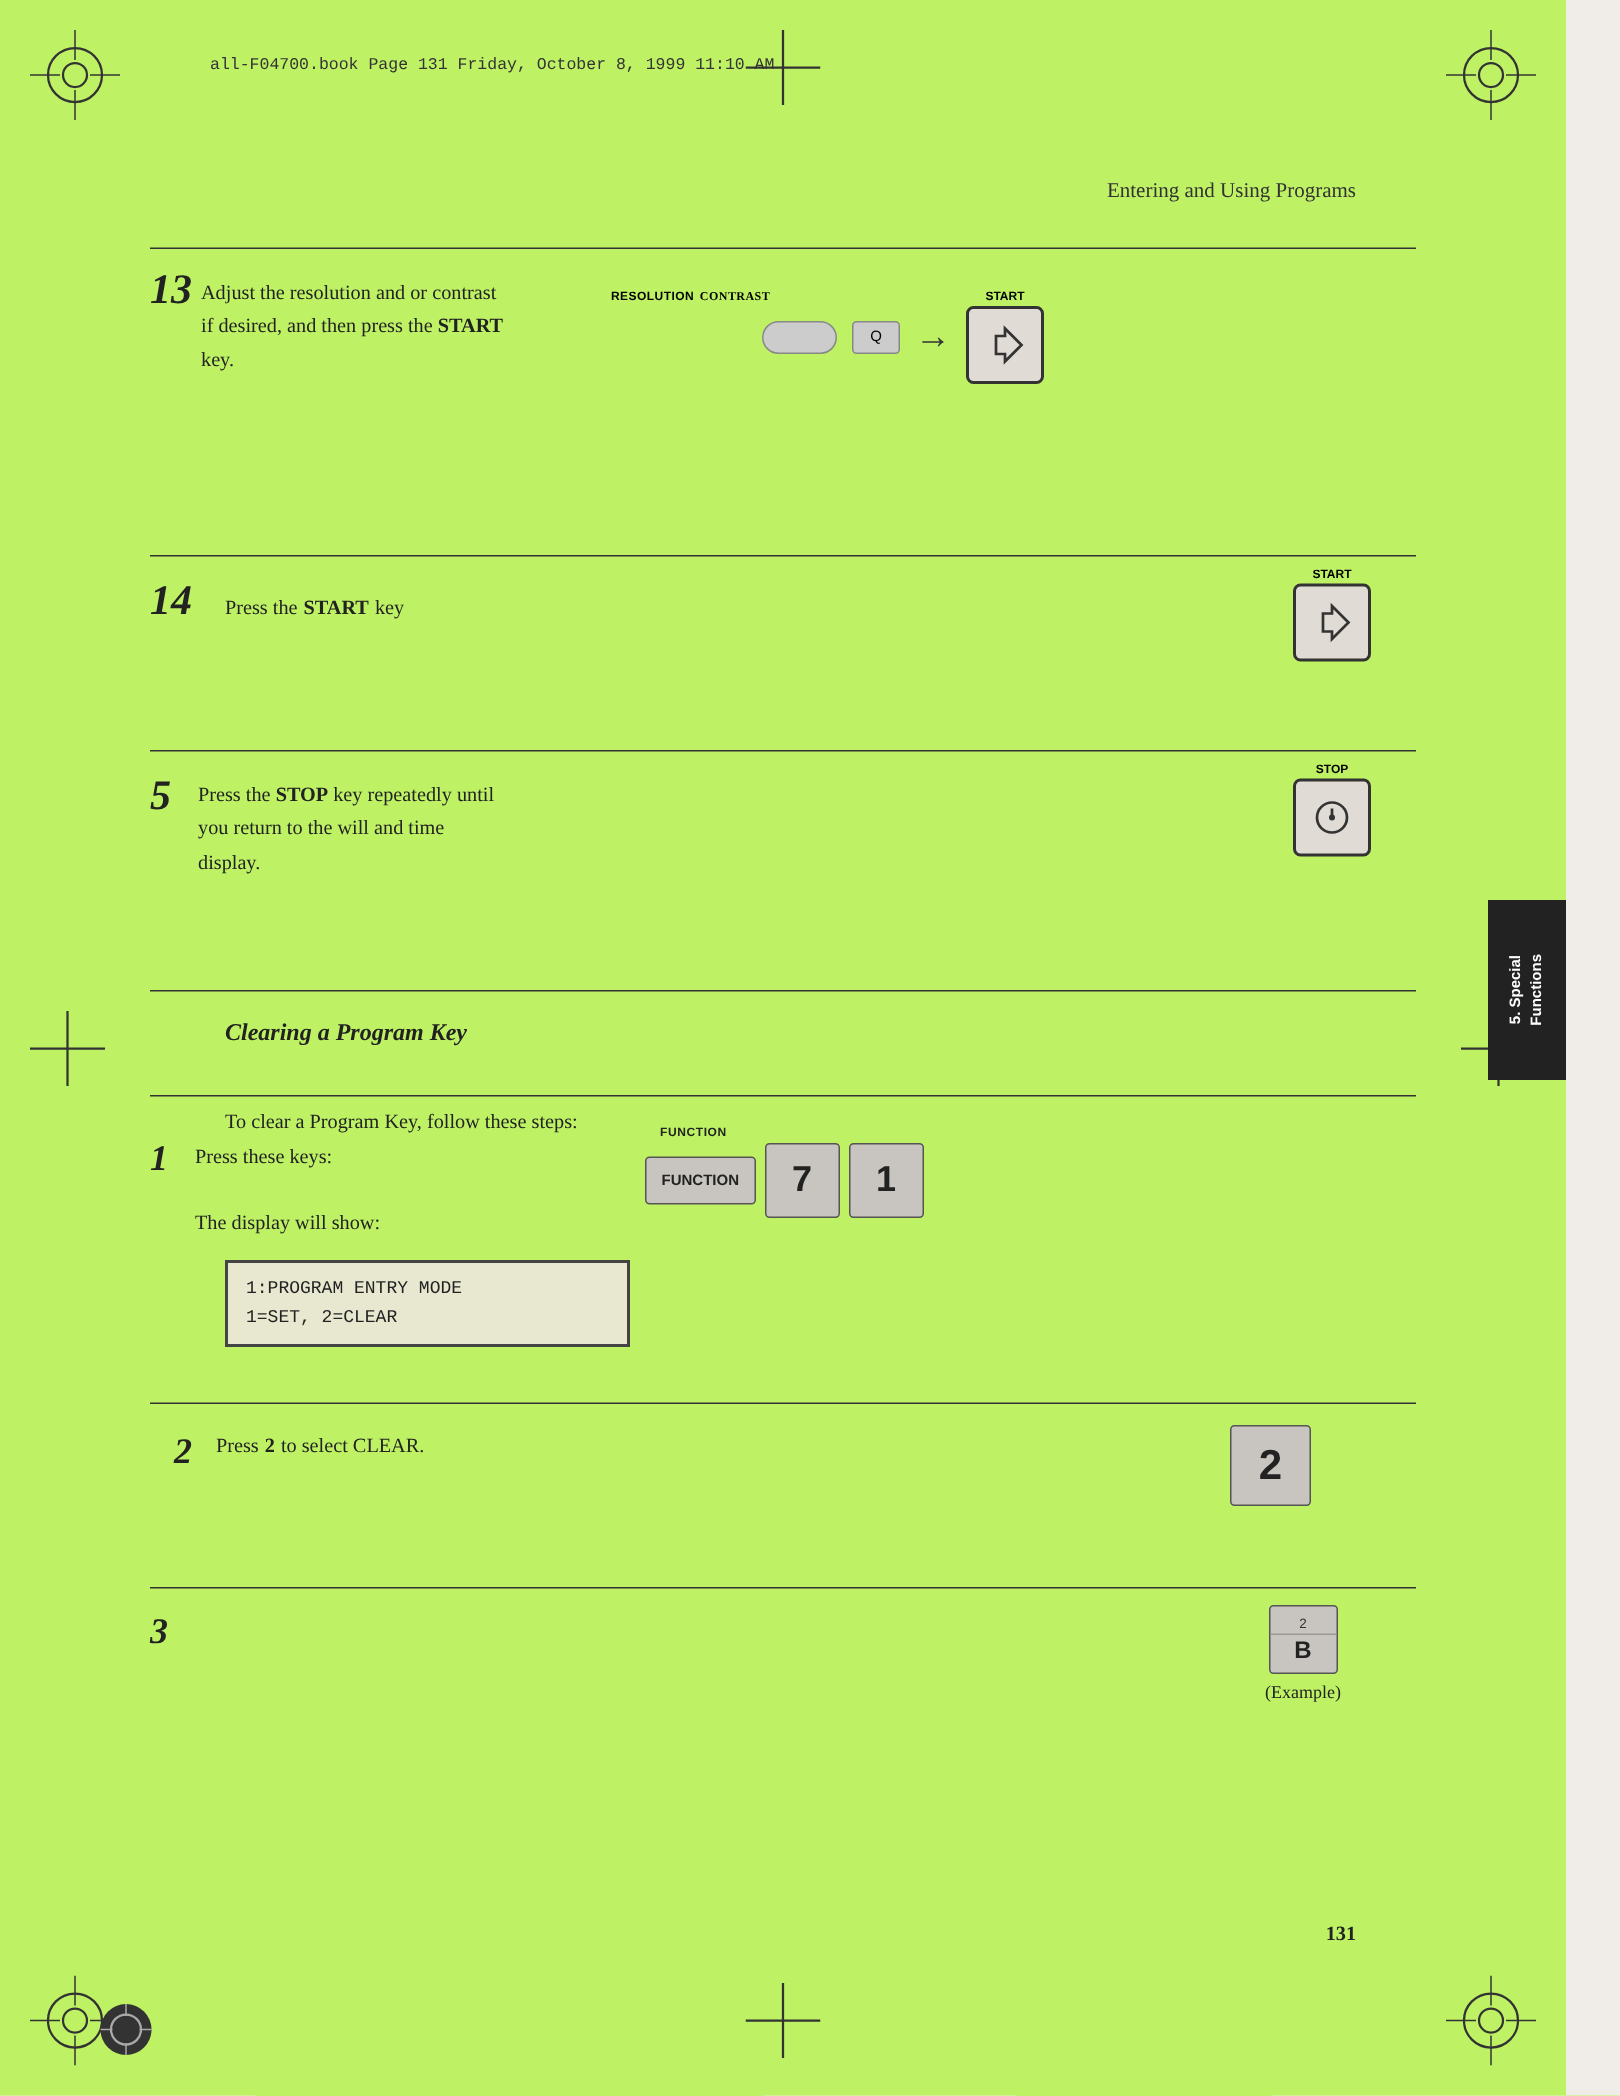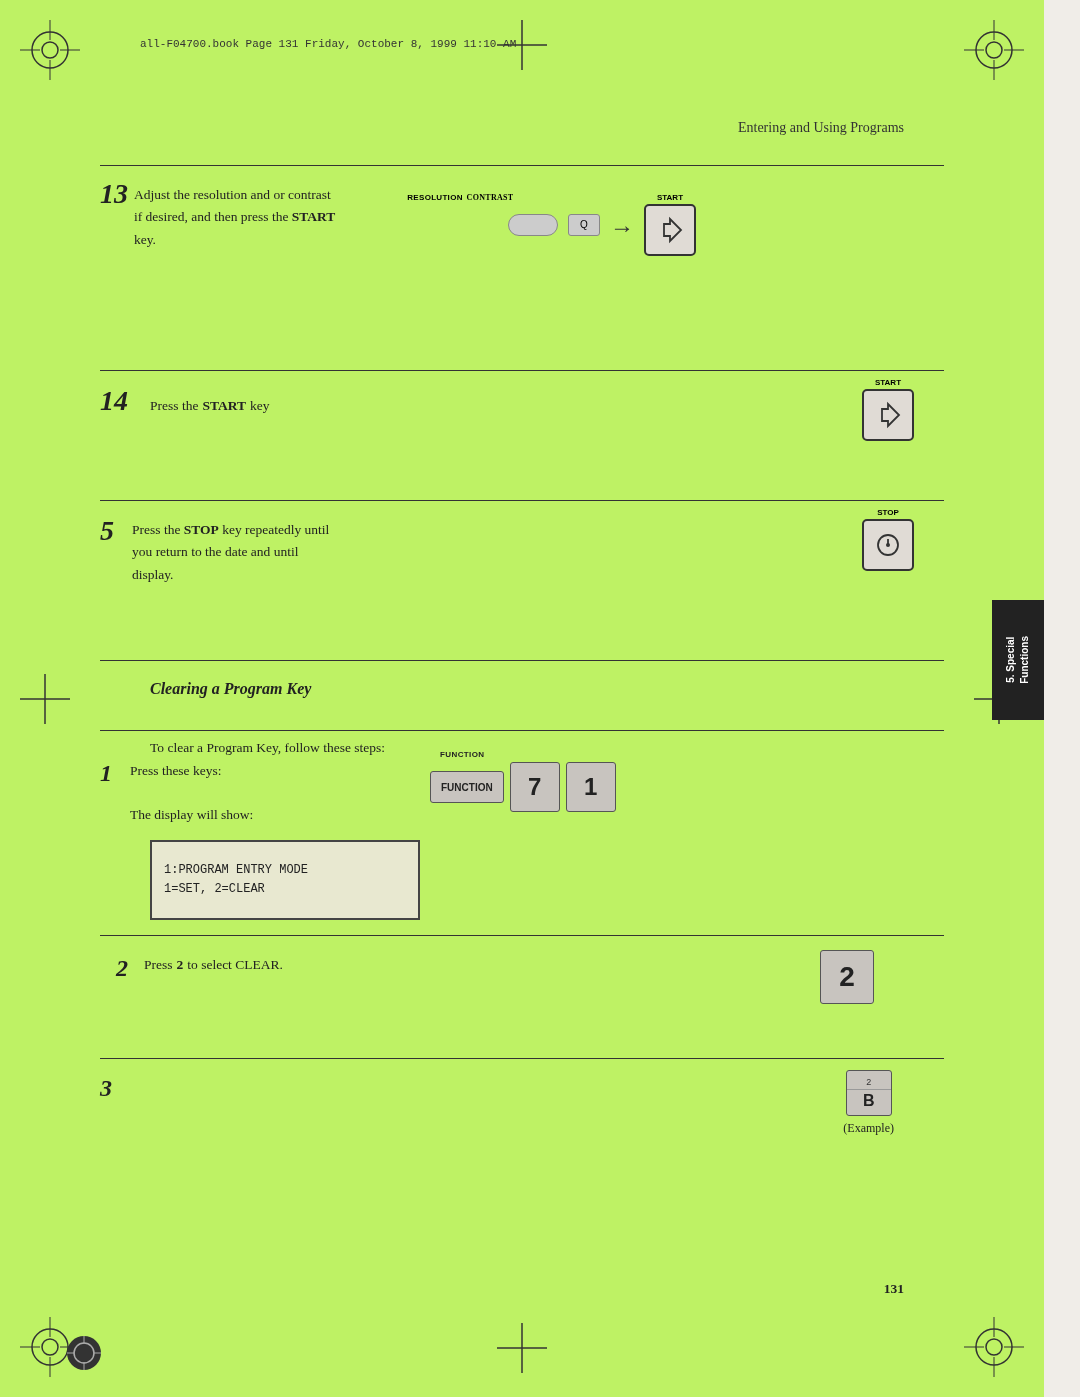--- a/index.html
+++ b/index.html
@@ -256,21 +256,21 @@
   <div class="hr hr-after14"></div>
 
   <div style="position:absolute;top:515px;left:100px;">
     <span style="font-size:28px;font-weight:bold;font-style:italic;color:#222;vertical-align:top;">5</span>
     <div style="display:inline-block;margin-left:14px;vertical-align:top;margin-top:4px;">
       <div style="font-size:13.5px;color:#222;line-height:1.65;">
         <span>Press the</span>
         <strong>STOP</strong>
         <span>key repeatedly until</span>
       </div>
-      <div style="font-size:13.5px;color:#222;line-height:1.65;">you return to the date and until</div>
+      <div style="font-size:13.5px;color:#222;line-height:1.65;">you return to the will and time</div>
       <div style="font-size:13.5px;color:#222;line-height:1.65;">display.</div>
     </div>
   </div>
 
   <div style="position:absolute;top:508px;right:130px;display:flex;flex-direction:column;align-items:center;">
     <span style="font-size:8px;font-weight:bold;font-family:Arial,sans-serif;">STOP</span>
     <div style="width:52px;height:52px;border:2px solid #333;border-radius:5px;background:#e0dbd5;display:flex;align-items:center;justify-content:center;margin-top:2px;">
       <svg width="28" height="28" viewBox="0 0 28 28" xmlns="http://www.w3.org/2000/svg">
         <circle cx="14" cy="14" r="10" fill="none" stroke="#333" stroke-width="1.8"></circle>
         <line x1="14" y1="14" x2="14" y2="8" stroke="#333" stroke-width="1.8"></line>
@@ -313,21 +313,21 @@
 
     <div style="width:50px;height:50px;background:#c8c4bf;border:1.5px solid #555;border-radius:3px;display:flex;align-items:center;justify-content:center;font-size:24px;font-weight:bold;font-family:Arial,sans-serif;color:#222;">
       <span>7</span>
     </div>
 
     <div style="width:50px;height:50px;background:#c8c4bf;border:1.5px solid #555;border-radius:3px;display:flex;align-items:center;justify-content:center;font-size:24px;font-weight:bold;font-family:Arial,sans-serif;color:#222;">
       <span>1</span>
     </div>
   </div>
 
-  <div style="position:absolute;top:840px;left:150px;width:270px;border:2px solid #444;background:#e8e8d0;padding:19px 12px;font-size:12px;font-family:'Courier New',monospace;color:#222;line-height:1.6;">
+  <div style="position:absolute;top:840px;left:150px;width:270px;border:2px solid #444;background:#e8e8d0;padding:8px 12px;font-size:12px;font-family:'Courier New',monospace;color:#222;line-height:1.6;">
     <div>1:PROGRAM ENTRY MODE</div>
     <div>1=SET, 2=CLEAR</div>
   </div>
 
   <div style="position:absolute;left:100px;right:100px;height:1px;background:#333;top:935px;"></div>
 
   <div style="position:absolute;top:955px;left:116px;">
     <span style="font-size:24px;font-weight:bold;font-style:italic;color:#222;vertical-align:top;">2</span>
     <span style="font-size:13.5px;color:#222;margin-left:12px;">Press</span>
     <strong style="font-size:13.5px;color:#222;">2</strong>

